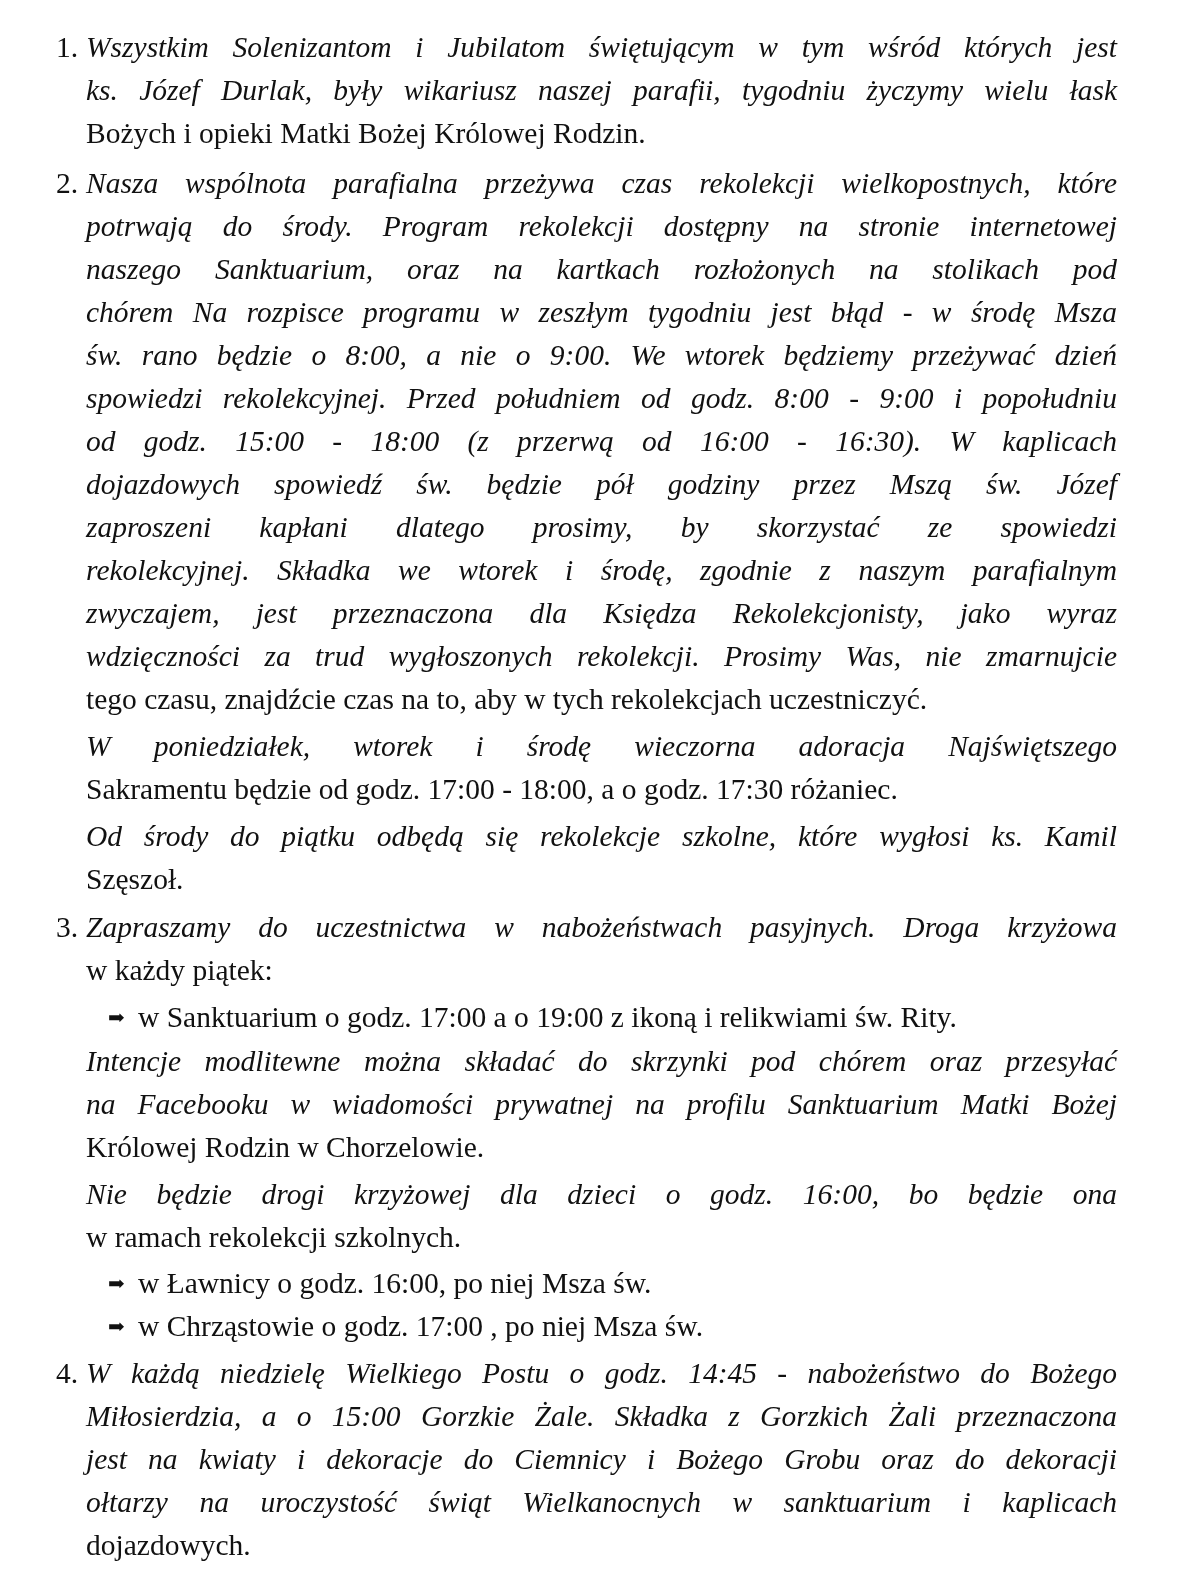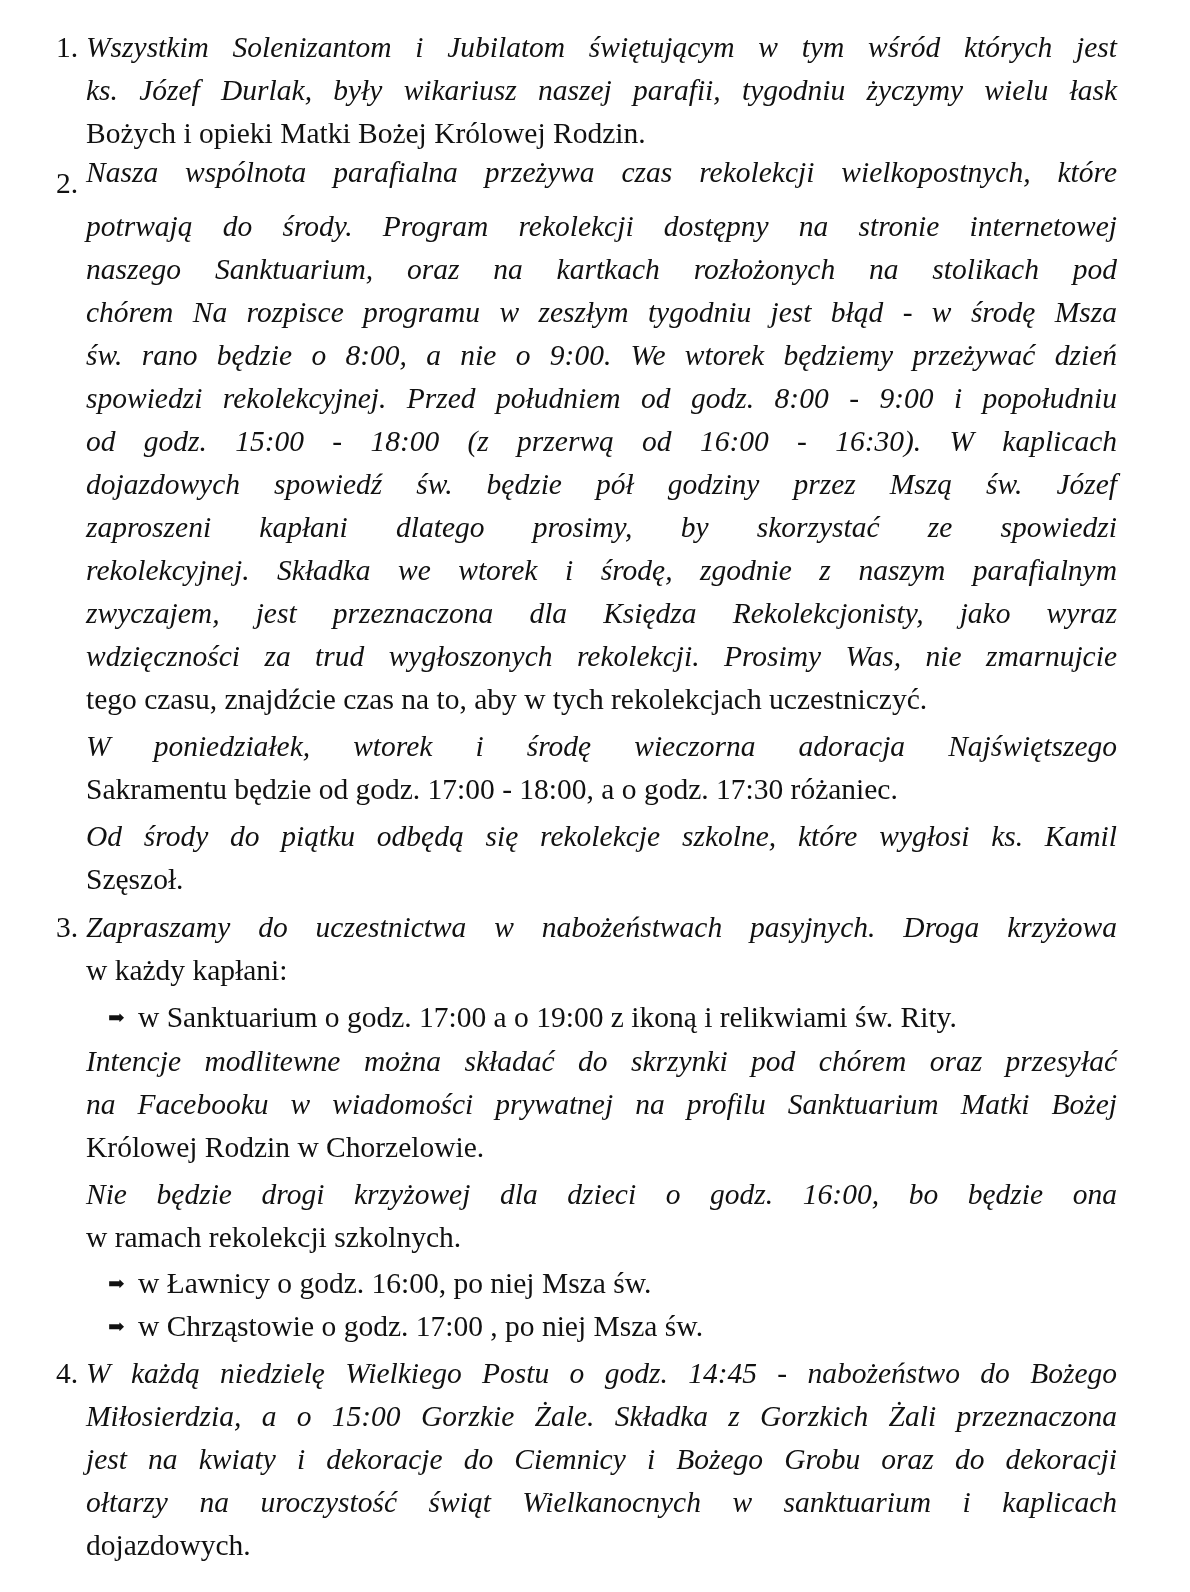--- a/index.html
+++ b/index.html
@@ -26,21 +26,21 @@
 
   <div>
     <span class="num" style="top:26px">1.</span>
     <div class="line just" style="top:26px">Wszystkim Solenizantom i Jubilatom świętującym w tym wśród których jest</div>
     <div class="line just" style="top:69px">ks. Józef Durlak, były wikariusz naszej parafii, tygodniu życzymy wielu łask</div>
     <div class="line" style="top:112px">Bożych i opieki Matki Bożej Królowej Rodzin.</div>
   </div>
 
   <div>
     <span class="num" style="top:162px">2.</span>
-    <div class="line just" style="top:151px">Nasza wspólnota parafialna przeżywa czas rekolekcji wielkopostnych, które</div>
+    <div class="line just" style="top:162px">Nasza wspólnota parafialna przeżywa czas rekolekcji wielkopostnych, które</div>
     <div class="line just" style="top:205px">potrwają do środy. Program rekolekcji dostępny na stronie internetowej</div>
     <div class="line just" style="top:248px">naszego Sanktuarium, oraz na kartkach rozłożonych na stolikach pod</div>
     <div class="line just" style="top:291px">chórem Na rozpisce programu w zeszłym tygodniu jest błąd - w środę Msza</div>
     <div class="line just" style="top:334px">św. rano będzie o 8:00, a nie o 9:00. We wtorek będziemy przeżywać dzień</div>
     <div class="line just" style="top:377px">spowiedzi rekolekcyjnej. Przed południem od godz. 8:00 - 9:00 i popołudniu</div>
     <div class="line just" style="top:420px">od godz. 15:00 - 18:00 (z przerwą od 16:00 - 16:30). W kaplicach</div>
     <div class="line just" style="top:463px">dojazdowych spowiedź św. będzie pół godziny przez Mszą św. Józef</div>
     <div class="line just" style="top:506px">zaproszeni kapłani dlatego prosimy, by skorzystać ze spowiedzi</div>
     <div class="line just" style="top:549px">rekolekcyjnej. Składka we wtorek i środę, zgodnie z naszym parafialnym</div>
     <div class="line just" style="top:592px">zwyczajem, jest przeznaczona dla Księdza Rekolekcjonisty, jako wyraz</div>
@@ -54,21 +54,21 @@
 
     <div>
       <div class="line just" style="top:815px">Od środy do piątku odbędą się rekolekcje szkolne, które wygłosi ks. Kamil</div>
       <div class="line" style="top:858px">Szęszoł.</div>
     </div>
   </div>
 
   <div>
     <span class="num" style="top:906px">3.</span>
     <div class="line just" style="top:906px">Zapraszamy do uczestnictwa w nabożeństwach pasyjnych. Droga krzyżowa</div>
-    <div class="line" style="top:949px">w każdy kapłani:</div>
+    <div class="line" style="top:949px">w każdy piątek:</div>
 
     <div class="line bullet-line" style="top:996px">
       <span class="arrow">➡</span><span>w Sanktuarium o godz. 17:00 a o 19:00 z ikoną i relikwiami św. Rity.</span>
     </div>
 
     <div>
       <div class="line just" style="top:1040px">Intencje modlitewne można składać do skrzynki pod chórem oraz przesyłać</div>
       <div class="line just" style="top:1083px">na Facebooku w wiadomości prywatnej na profilu Sanktuarium Matki Bożej</div>
       <div class="line" style="top:1126px">Królowej Rodzin w Chorzelowie.</div>
     </div>

